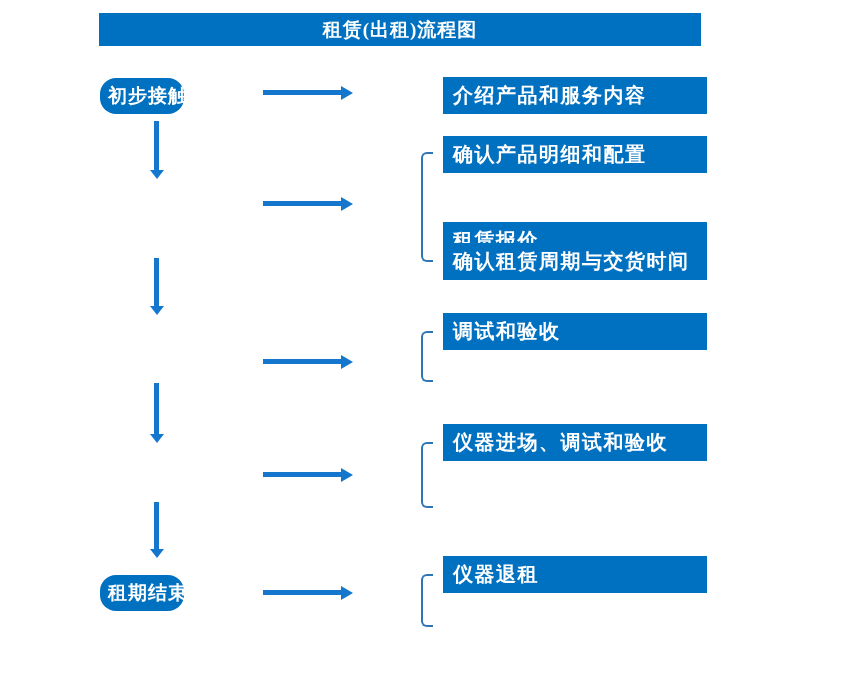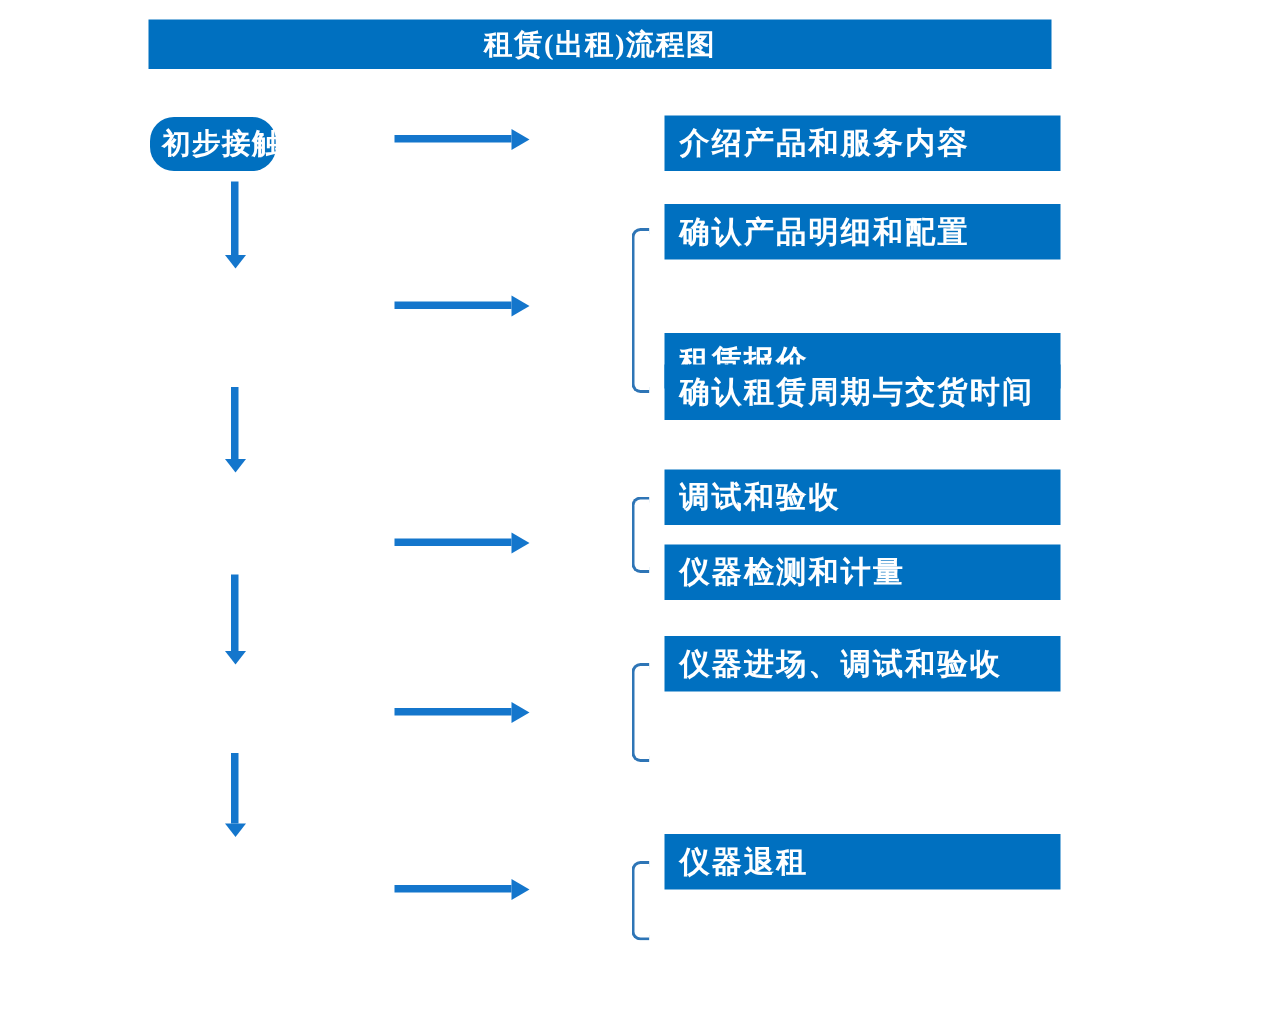--- a/index.html
+++ b/index.html
@@ -65,20 +65,21 @@
   }
 </style>
 </head>
 <body>
 
 <div class="canvas">
 
   <div class="title-bar">租赁(出租)流程图</div>
 
   <div class="stage" style="top:78px;">初步接触</div>
+  <div class="stage" style="top:575px;">租期结束</div>
 
   <div class="varrow" style="top:121px;height:49px;"></div>
   <div class="varrow" style="top:258px;height:48px;"></div>
   <div class="varrow" style="top:383px;height:51px;"></div>
   <div class="varrow" style="top:502px;height:47px;"></div>
 
   <div class="harrow" style="top:90px;"></div>
   <div class="harrow" style="top:201px;"></div>
   <div class="harrow" style="top:359px;"></div>
   <div class="harrow" style="top:472px;"></div>
@@ -89,19 +90,18 @@
   <div class="bracket" style="top:442px;height:66px;"></div>
   <div class="bracket" style="top:574px;height:53px;"></div>
 
   <div class="step" style="top:77px;">介绍产品和服务内容</div>
 
   <div class="step" style="top:136px;">确认产品明细和配置</div>
   <div class="step" style="top:186px;margin-top:36px;">租赁报价</div>
   <div class="step" style="top:243px;">确认租赁周期与交货时间</div>
 
   <div class="step" style="top:313px;">调试和验收</div>
-  <div class="step" style="top:363px;">仪器检测和计量</div>
 
   <div class="step" style="top:424px;">仪器进场、调试和验收</div>
 
   <div class="step" style="top:556px;">仪器退租</div>
 
 </div>
 
 </body></html>

